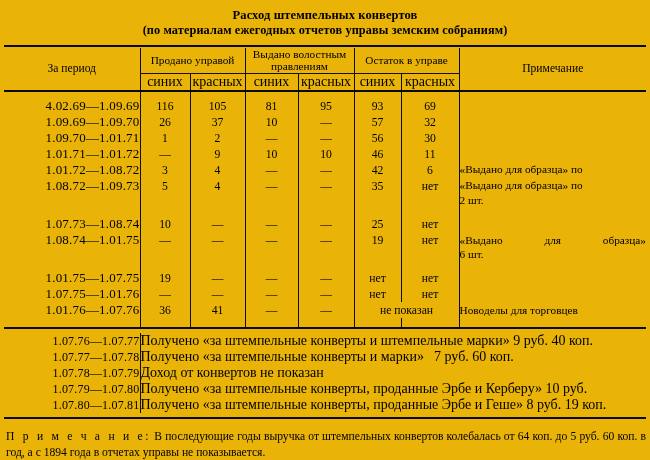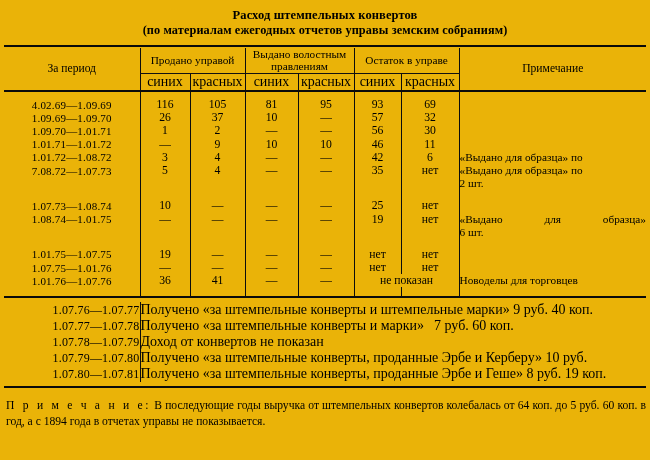--- a/index.html
+++ b/index.html
@@ -67,22 +67,22 @@
     padding: 4px 2px 5px 2px;
   }
   .hdr-tall {
     text-align: center;
     font-weight: bold;
     font-size: 11.6px;
   }
 
   
   .c-period {
-    text-align: center;
-    font-size: 11px;
+    text-align: right;
+    font-size: 13px;
     letter-spacing: 0.2px;
     padding: 0 4px;
     white-space: nowrap;
   }
   .c-num {
     text-align: center;
     font-size: 11.7px;
     padding: 0 2px;
   }
   .c-note {
@@ -256,21 +256,21 @@
         <td class="c-num vl">3</td>
         <td class="c-num vl">4</td>
         <td class="c-num vl">—</td>
         <td class="c-num vl">—</td>
         <td class="c-num vl">42</td>
         <td class="c-num vl">6</td>
         <td class="c-note vl">«Выдано для образца» по</td>
       </tr>
 
       <tr class="rowline">
-        <td class="c-period">7.08.72—1.07.73</td>
+        <td class="c-period">1.08.72—1.09.73</td>
         <td class="c-num vl">5</td>
         <td class="c-num vl">4</td>
         <td class="c-num vl">—</td>
         <td class="c-num vl">—</td>
         <td class="c-num vl">35</td>
         <td class="c-num vl">нет</td>
         <td class="c-note vl">«Выдано для образца» по</td>
       </tr>
       <tr class="rowline">
         <td></td>

